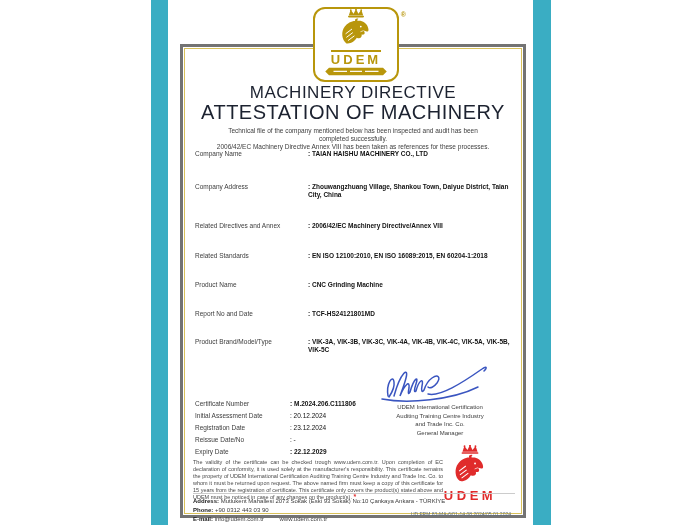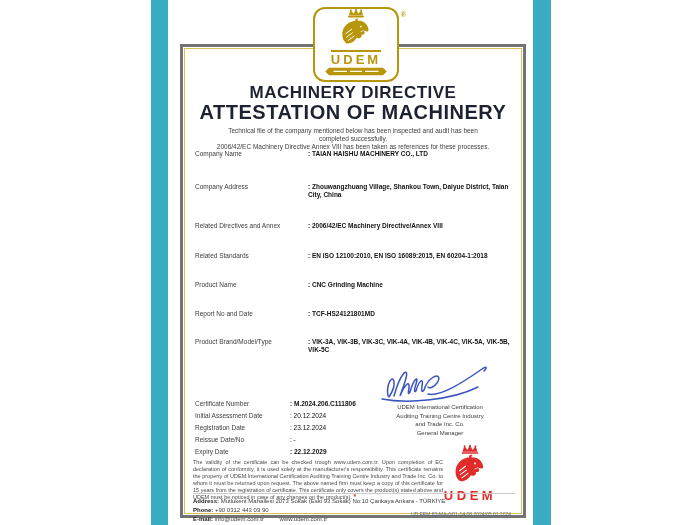--- a/index.html
+++ b/index.html
@@ -31,21 +31,21 @@
   }
   .gold-logo .reg {
     position:absolute; right:-9px; top:2px; font-size:7px; color:#b8960b; font-weight:bold;
   }
   .logo-word {
     font-size:13px; font-weight:bold; letter-spacing:3px; color:#b8960b;
     line-height:1; margin-top:1px; border-top:2px solid #b8960b; padding-top:1px;
   }
   .ribbon { margin-top:1px; }
 
-  .title { position:absolute; left:0; width:100%; text-align:center; font-weight:bold; color:#1c2230; white-space:nowrap; }
+  .title { position:absolute; left:0; width:100%; text-align:center; font-weight:normal; color:#1c2230; white-space:nowrap; }
   .title.l1 { top:36px; font-size:17px; letter-spacing:.5px; }
   .title.l2 { top:54px; font-size:20px; letter-spacing:.5px; }
   .subtitle { position:absolute; left:0; width:100%; text-align:center; font-size:6.5px; color:#3c3c3c; line-height:1.2; }
   .subtitle.s1 { top:80px; }
   .subtitle.s2 { top:88px; }
   .subtitle.s3 { top:96px; }
 
   .row { position:absolute; left:0; width:100%; font-size:6.5px; line-height:1.25; }
   .row .lbl { position:absolute; left:12px; width:112px; color:#3c3c3c; }
   .row .val { position:absolute; left:125px; width:212px; font-weight:bold; color:#111; }

